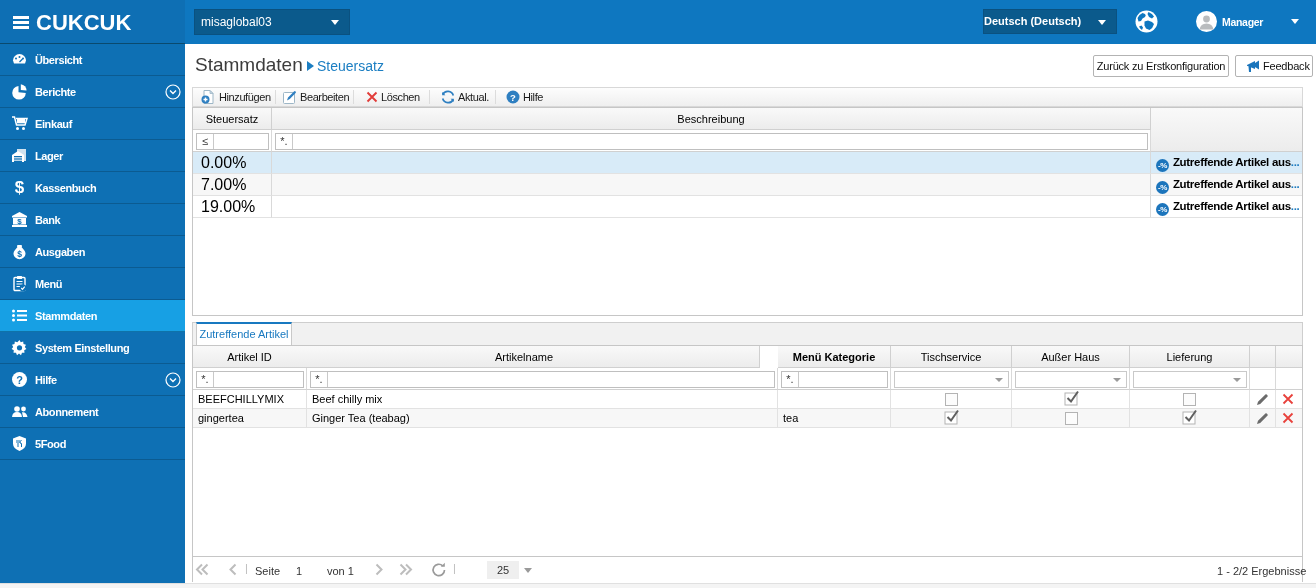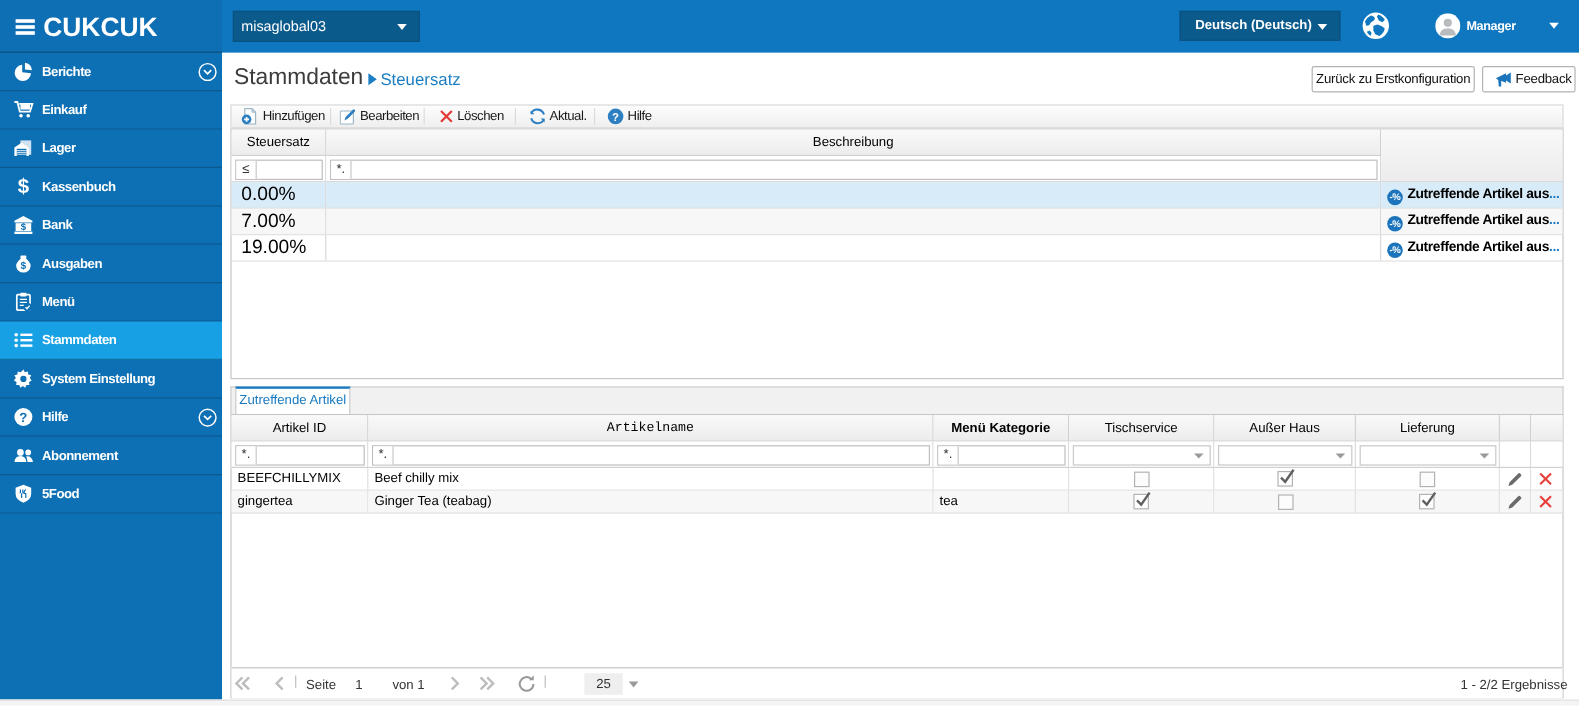--- a/index.html
+++ b/index.html
@@ -7,21 +7,21 @@
   .abs { position:absolute; }
   #app { position:relative; width:1316px; height:588px; background:#fff; }
   
   #topbar { left:0; top:0; width:1316px; height:44px; background:#0e77c0; }
   #logo { left:0; top:0; width:185px; height:44px; background:#0e6fb4; border-bottom:1px solid #0a4a6e; }
   .burger { left:13px; top:16px; width:16px; height:13px; }
   .burger div { height:3px; background:#fff; margin-bottom:2px; }
   #logotext { left:36px; top:10px; color:#fff; font-size:22px; font-weight:bold; }
   .topdrop { background:#0b5a8c; border:1px solid #0a5180; color:#fff; font-size:11px; font-weight:bold; white-space:nowrap; }
   #branch { left:194px; top:9px; width:156px; height:26px; line-height:24px; padding-left:6px; font-size:12px; font-weight:normal; }
-  #lang { left:983px; top:9px; width:134px; height:25px; line-height:23px; padding-left:12px; }
+  #lang { left:983px; top:9px; width:134px; height:25px; line-height:23px; }
   .arr { position:absolute; right:10px; top:10px; }
   .warr { width:0; height:0; border-left:4px solid transparent; border-right:4px solid transparent; border-top:5px solid #fff; }
   #manager { left:1222px; top:16px; color:#fff; font-size:10.5px; letter-spacing:-0.3px; font-weight:bold; }
   #caret { left:1291px; top:19px; }
   
   #sidebar { left:0; top:44px; width:185px; height:539px; background:#0e70b4; }
   .mitem { position:relative; height:32px; border-bottom:1px solid rgba(8,70,110,0.5); color:#fff; }
   .mitem .mtext { position:absolute; left:35px; top:10px; font-size:11px; letter-spacing:-0.4px; font-weight:bold; }
   .mitem svg.micon { position:absolute; left:11px; top:7px; }
   .mitem.sel { background:#17a0e4; }
@@ -84,20 +84,30 @@
     <circle cx="10.5" cy="10.5" r="10.5" fill="#fff"></circle>
     <circle cx="10.5" cy="8" r="3.4" fill="#b9bcbe"></circle>
     <path d="M3.5 18.5 q1 -6 7 -6 q6 0 7 6z" fill="#b9bcbe"></path>
   </svg>
   <div id="manager" class="abs">Manager</div>
   <div id="caret" class="abs warr"></div>
 
   <div id="sidebar" class="abs">
     <div class="mitem">
       <svg class="micon" width="17" height="17" viewBox="0 0 17 17">
+          <path d="M8.5 3 a6.5 6.5 0 0 1 6.5 6.5 l-1 3 h-11 l-1 -3 a6.5 6.5 0 0 1 6.5 -6.5z" fill="#fff"></path>
+          <circle cx="5" cy="7.5" r="1" fill="#0e70b4"></circle>
+          <circle cx="8.5" cy="6" r="1" fill="#0e70b4"></circle>
+          <circle cx="12" cy="7.5" r="1" fill="#0e70b4"></circle>
+          <path d="M8.5 11 L11.5 8" stroke="#0e70b4" stroke-width="1.3"></path>
+        </svg>
+      <span class="mtext">Übersicht</span>
+      </div>
+    <div class="mitem">
+      <svg class="micon" width="17" height="17" viewBox="0 0 17 17">
           <path d="M7.5 3 A6.8 6.8 0 1 0 14.8 10 L7.5 9.2 z" fill="#fff"></path>
           <path d="M9.8 1.2 a6.5 6.5 0 0 1 5.8 6.3 l-5.8 -0.6 z" fill="#fff"></path>
         </svg>
       <span class="mtext">Berichte</span>
       <svg class="chev" viewBox="0 0 16 16">
           <circle cx="8" cy="8" r="7" fill="none" stroke="#fff" stroke-width="1.2"></circle>
           <path d="M5 6.5 L8 9.5 L11 6.5" fill="none" stroke="#fff" stroke-width="1.4"></path>
         </svg>
       </div>
     <div class="mitem">
@@ -266,21 +276,21 @@
     <div class="dcell" style="left:8px;top:152px;width:79px;height:22px;line-height:21px;padding-left:8px;border-right:1px solid #d9d9d9;">19.00%</div>
     <div class="dcell" style="left:87px;top:152px;width:879px;height:22px;border-right:1px solid #d9d9d9;"></div>
     <div class="dcell" style="left:966px;top:152px;width:151px;height:22px;line-height:21px;font-weight:bold;font-size:11.5px;letter-spacing:-0.3px;white-space:nowrap;"><span style="margin-left:5px;margin-right:1px;" class="link-ico">-%</span> Zutreffende Artikel aus<span style="color:#1e7bbf">...</span></div>
 
     <div id="tabbar" class="abs">
         <div id="tab">Zutreffende Artikel</div>
       </div>
 
     <div class="grid" style="left:7px;top:301px;width:1111px;height:237px;"></div>
     <div class="hcell" style="left:8px;top:302px;width:114px;height:22px;line-height:22px;">Artikel ID</div>
-    <div class="hcell" style="left:122px;top:302px;width:471px;height:22px;line-height:22px;font-family:Liberation Mono, monospace;">Artikelname</div>
+    <div class="hcell" style="left:104px;top:302px;width:471px;height:22px;line-height:22px;">Artikelname</div>
     <div class="hcell" style="left:593px;top:302px;width:113px;height:22px;line-height:22px;font-weight:bold;">Menü Kategorie</div>
     <div class="hcell" style="left:706px;top:302px;width:121px;height:22px;line-height:22px;">Tischservice</div>
     <div class="hcell" style="left:827px;top:302px;width:118px;height:22px;line-height:22px;">Außer Haus</div>
     <div class="hcell" style="left:945px;top:302px;width:120px;height:22px;line-height:22px;">Lieferung</div>
     <div class="hcell" style="left:1065px;top:302px;width:26px;height:22px;"></div>
     <div class="hcell" style="left:1091px;top:302px;width:26px;height:22px;border-right:none;"></div>
     <div class="fcell" style="left:8px;top:324px;width:114px;height:22px;"></div>
     <div class="fcell" style="left:122px;top:324px;width:471px;height:22px;"></div>
     <div class="fcell" style="left:593px;top:324px;width:113px;height:22px;"></div>
     <div class="fcell" style="left:706px;top:324px;width:121px;height:22px;"></div>

